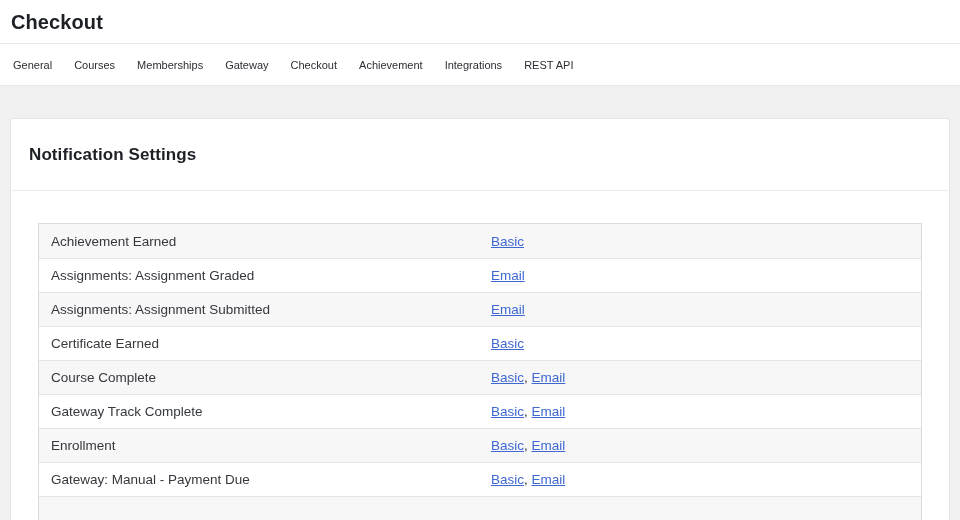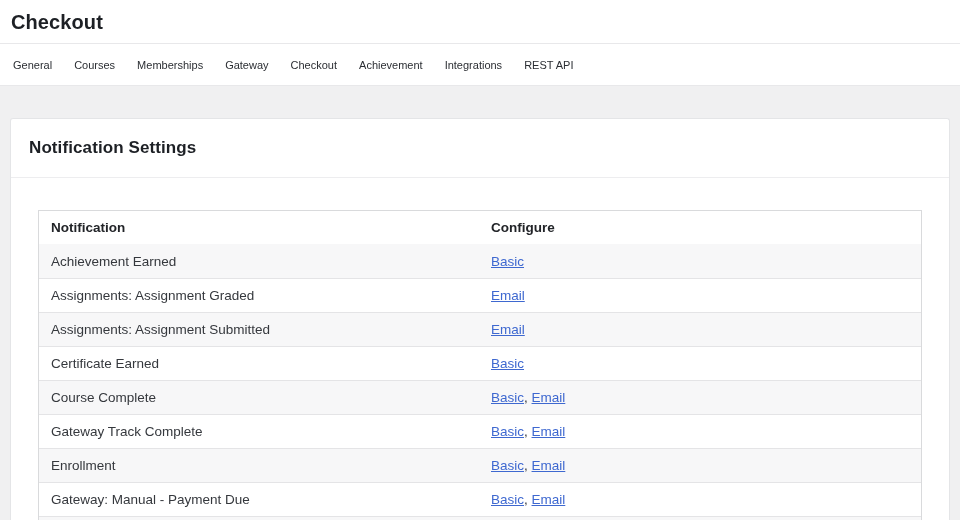--- a/index.html
+++ b/index.html
@@ -71,21 +71,21 @@
   .card {
     background: #fff;
     border: 1px solid #e4e5e7;
     border-bottom: none;
     border-radius: 3px 3px 0 0;
     width: 940px;
     height: 402px;
     overflow: hidden;
   }
   .card-header {
-    height: 59px;
+    height: 72px;
     display: flex;
     align-items: center;
     padding: 0 18px;
     border-bottom: 1px solid #ededef;
   }
   .card-title {
     font-size: 17px;
     font-weight: 700;
     color: #1d2025;
     letter-spacing: 0.1px;
@@ -147,24 +147,20 @@
       <div class="tab">REST API</div>
     </nav>
 
   <div class="content-area">
     <div class="card">
       <div class="card-header">
         <div class="card-title">Notification Settings</div>
       </div>
       <div class="table-wrap">
         <div class="ntable">
-          <div class="trow head">
-            <div class="cell">Notification</div>
-            <div class="cell">Configure</div>
-          </div>
           <div id="table-body">
               <div class="trow striped">
                 <div class="cell">Achievement Earned</div>
                 <div class="cell">
                   <a class="cfg-link">Basic</a>
                 </div>
               </div>
               <div class="trow">
                 <div class="cell">Assignments: Assignment Graded</div>
                 <div class="cell">

